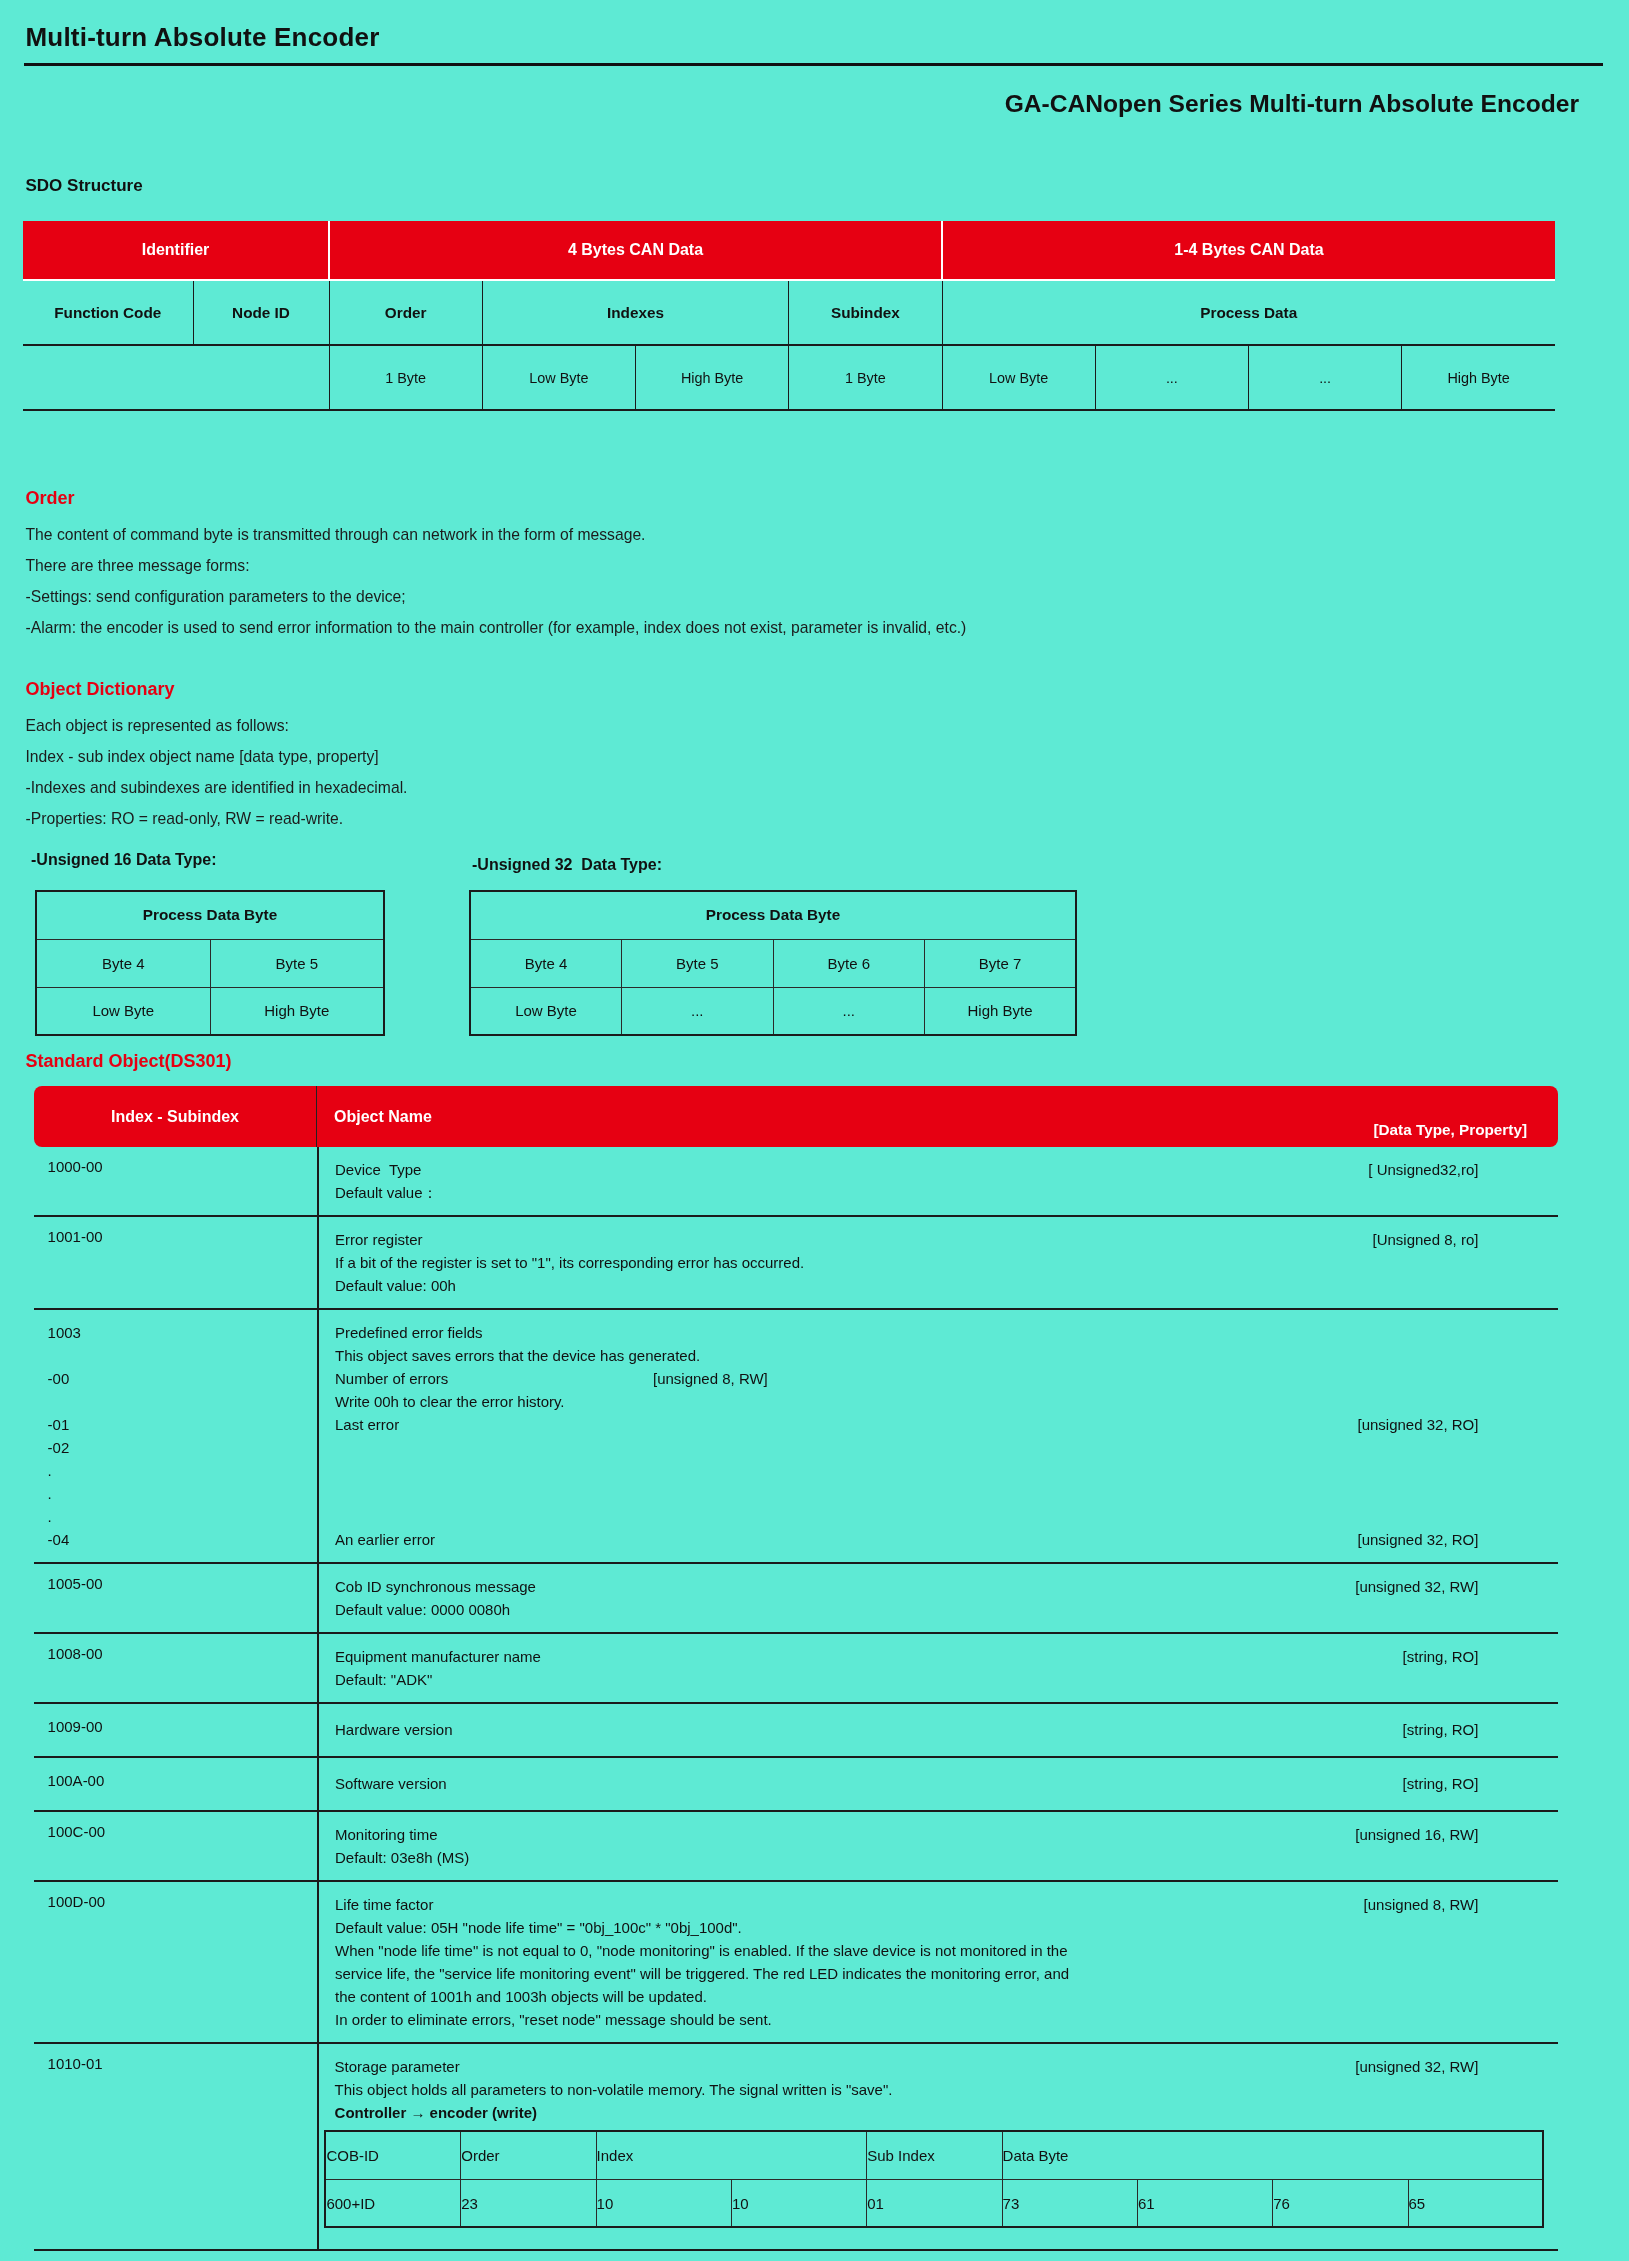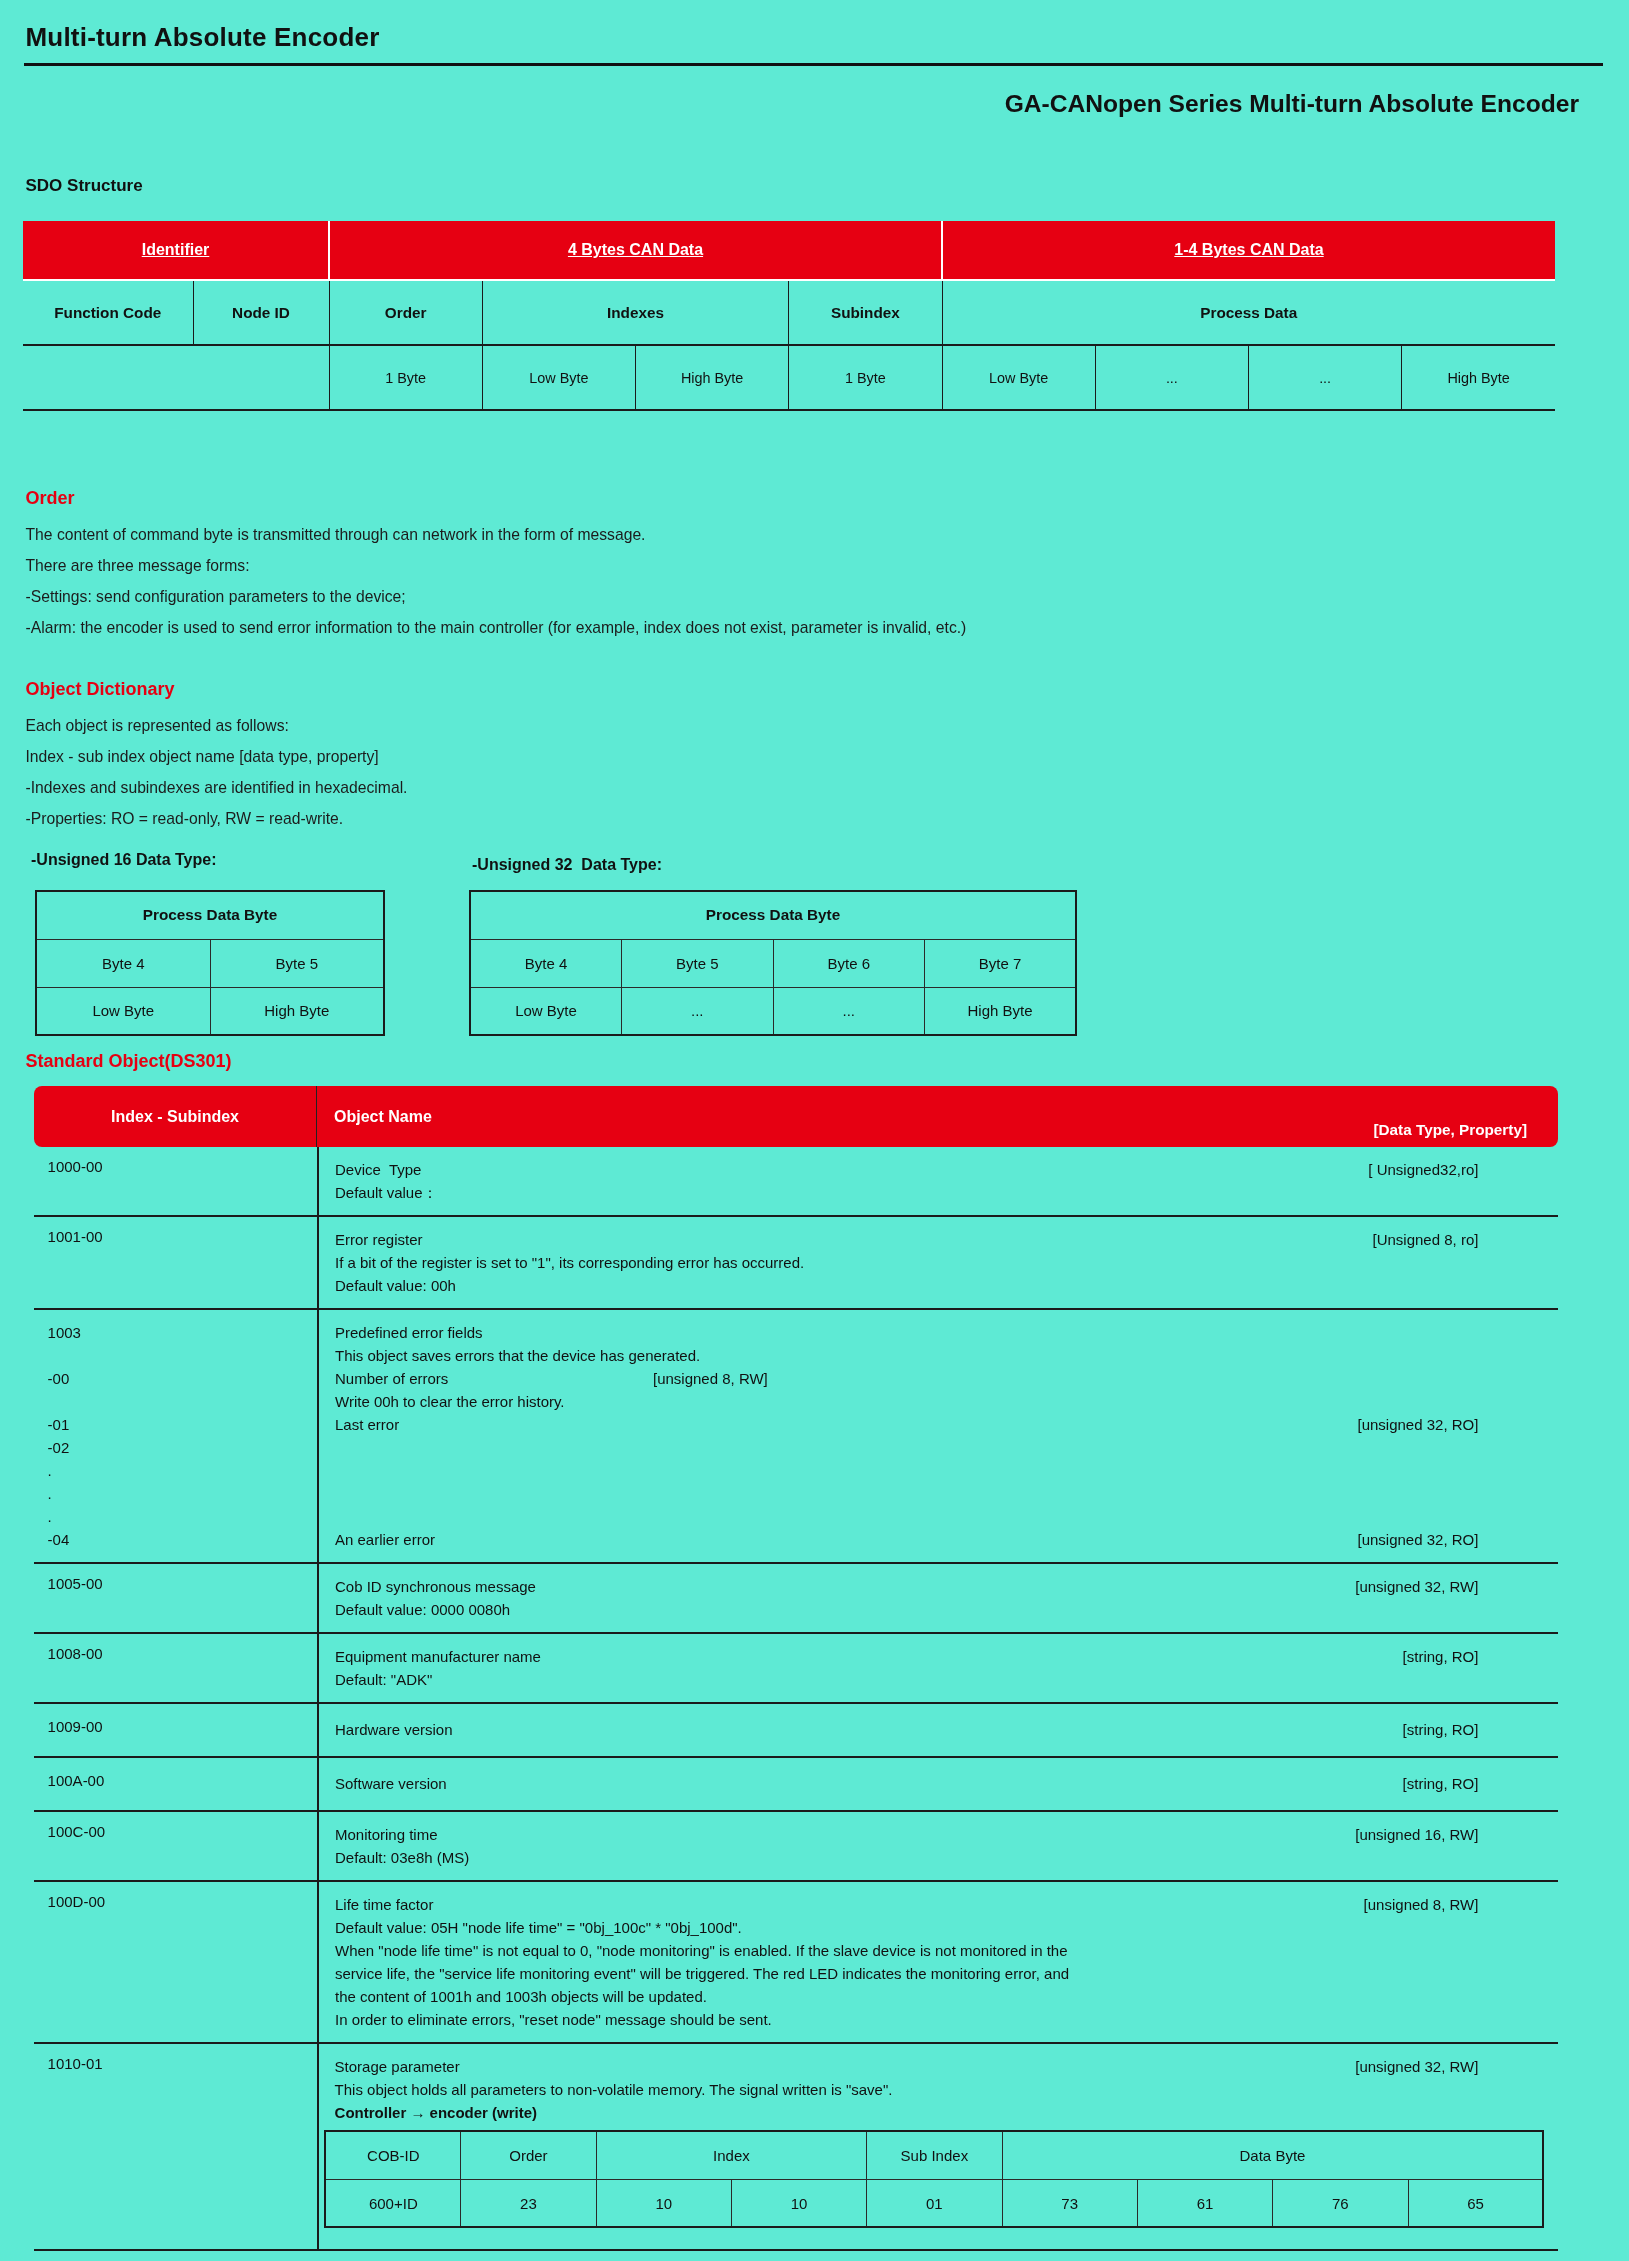--- a/index.html
+++ b/index.html
@@ -11,21 +11,21 @@
   
   .title { position:absolute; left:25.5px; top:22px; font-size:26px; font-weight:bold; color:#111; letter-spacing:0.2px; }
   .title-rule { position:absolute; left:24px; top:63px; width:1579px; height:3.4px; background:#111; }
   .subtitle { position:absolute; right:51px; top:90px; font-size:24.6px; font-weight:bold; color:#111; }
   .sdo-label { position:absolute; left:25.5px; top:176px; font-size:17px; font-weight:bold; color:#111; }
 
   
   table.sdo { position:absolute; left:23px; top:221px; width:1532px; border-collapse:collapse; table-layout:fixed; text-align:center; }
   table.sdo td { overflow:hidden; }
   .sdo .red { background:#e60012; color:#fff; font-weight:bold; font-size:16px; }
-  .sdo tr.r1 td { height:59px;text-decoration:underline; }
+  .sdo tr.r1 td { height:59px; }
   .sdo tr.r2 td { height:63px; font-size:15.3px; }
   .sdo tr.r1 td { border-bottom:2.5px solid #fff; }
   .sdo td.wsep { border-right:2.5px solid #fff; }
   .sdo tr.r3 td { height:65px; font-weight:bold; font-size:15.3px; color:#111; border-bottom:2.5px solid #1b1b1b; }
   .sdo tr.r4 td { height:65px; font-size:14.4px; color:#111; border-bottom:2.5px solid #1b1b1b; }
   .sdo td.bsep { border-right:1.7px solid #1b1b1b; }
 
   
   .sec-head { position:absolute; left:25.5px; font-size:18px; font-weight:bold; color:#e60012; }
   .para { position:absolute; left:25.5px; font-size:15.7px; color:#1c1c1c; }
@@ -56,21 +56,21 @@
   .ln { min-height:23px; line-height:23px; display:flex; }
   .prop { margin-left:auto; margin-right:66px; white-space:nowrap; }
   .nmw { display:inline-block; width:318px; flex:none; }
   .defrow { display:flex; }
   .defrow .vals { display:block; }
   .idx-lines .ln { display:block; }
   .idx-sub { text-align:left; padding-right:17px; }
   .bold { font-weight:bold; }
 
   
-  table.inner { border-collapse:collapse; table-layout:fixed; width:1220px; margin:6.8px 0 0 -10.2px; text-align:center; border:2.5px solid #1b1b1b; }
+  table.inner { border-collapse:collapse; table-layout:fixed; width:1220px; margin:6.8px 0 0 -10.2px; text-align:left; border:2.5px solid #1b1b1b; }
   table.inner td { border:1.7px solid #2a2a2a; font-size:15px; color:#111; }
   table.inner tr.ih td { height:48px; }
   table.inner tr.iv td { height:48px; }
 </style>
 </head>
 <body>
 
 <div class="page">
 
   <div class="title">Multi-turn Absolute Encoder</div>

